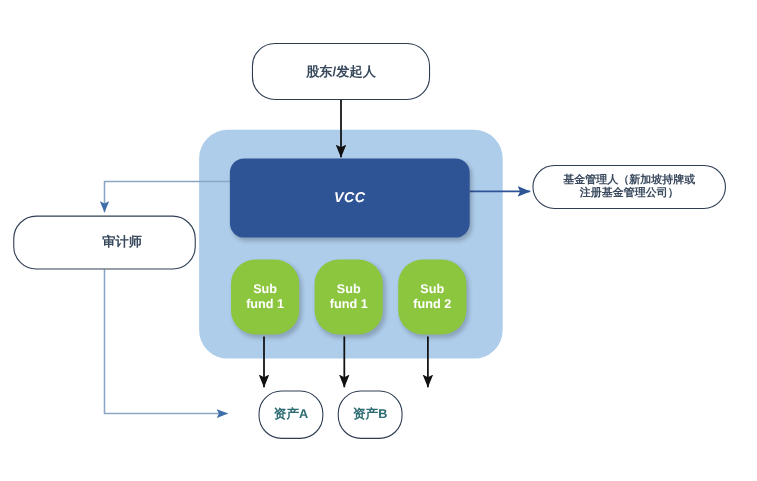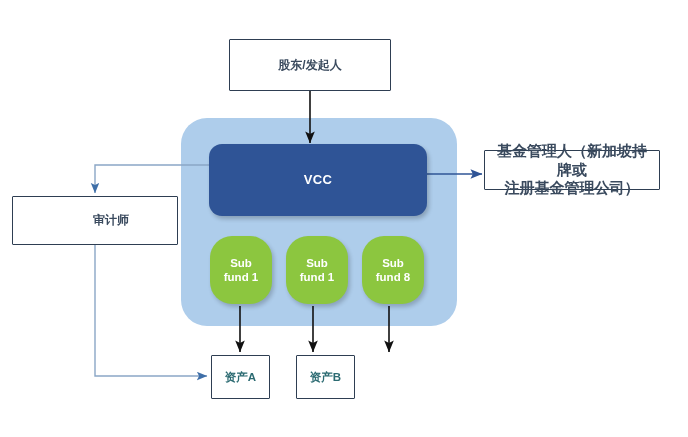--- a/index.html
+++ b/index.html
@@ -29,21 +29,21 @@
     display: flex;
     align-items: center;
     justify-content: center;
     text-align: center;
     line-height: 1.25;
   }
   
   .box-outline {
     background: #ffffff;
     border: 1.4px solid #2e3e52;
-    border-radius: 1px;
+    border-radius: 21px;
     color: #3a4a5e;
     font-size: 12px;
     font-weight: 600;
   }
   .box-outline.teal {
     color: #2c6b72;
     font-weight: 700;
   }
   
   #vcc-container {
@@ -61,20 +61,21 @@
     top: 144px;
     width: 218px;
     height: 72px;
     background: #2f5496;
     border-radius: 13px;
     color: #ffffff;
     font-size: 13px;
     font-weight: 700;
     letter-spacing: 0.4px;
     box-shadow: 2px 3px 4px rgba(0,0,0,0.22);
+    font-style: italic;
   }
   
   .subfund {
     top: 236px;
     width: 62px;
     height: 68px;
     background: #8cc63f;
     border-radius: 22px;
     color: #ffffff;
     font-size: 11.5px;
@@ -98,31 +99,32 @@
     top: 196px;
     width: 166px;
     height: 49px;
     padding-left: 32px;
   }
   #fundmanager-box {
     left: 484px;
     top: 150px;
     width: 176px;
     height: 40px;
-    font-size: 15px;
+    font-size: 10px;
     padding: 0 6px;
   }
   .asset {
     top: 355px;
     width: 59px;
     height: 44px;
     font-size: 11.5px;
+    margin-left: 24px;
   }
   #asset-a { left: 211px; }
-  #asset-b { left: 296px; }
+  #asset-b { left: 283px; }
   #asset-c { left: 359px; }
 </style>
 </head>
 <body>
 
 <div id="canvas">
 
   <div id="vcc-container"></div>
 
   <svg id="svg-layer" viewBox="0 0 688 437">
@@ -167,19 +169,19 @@
   <div id="subfund-1" class="node subfund">
     <span>Sub</span>
     <span>fund 1</span>
   </div>
   <div id="subfund-2" class="node subfund">
     <span>Sub</span>
     <span>fund 1</span>
   </div>
   <div id="subfund-3" class="node subfund">
     <span>Sub</span>
-    <span>fund 8</span>
+    <span>fund 2</span>
   </div>
 
   <div id="asset-a" class="node box-outline teal asset">资产A</div>
   <div id="asset-b" class="node box-outline teal asset">资产B</div>
 
 </div>
 
 </body></html>

